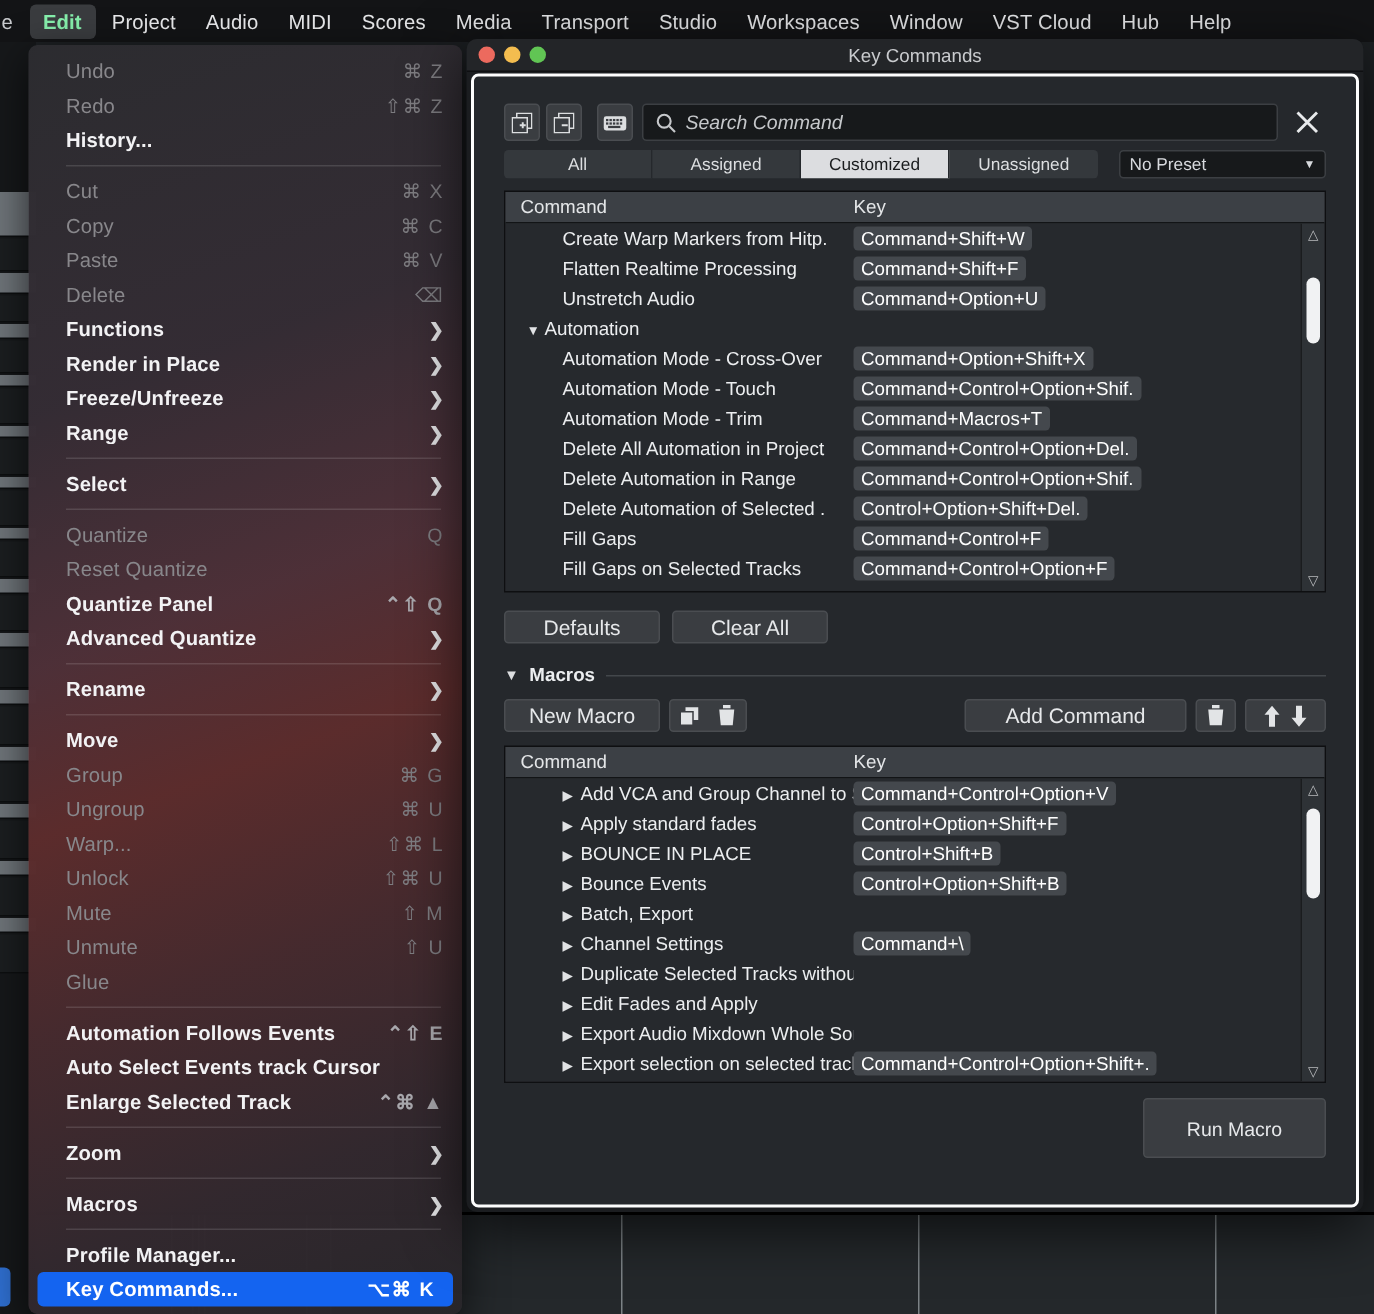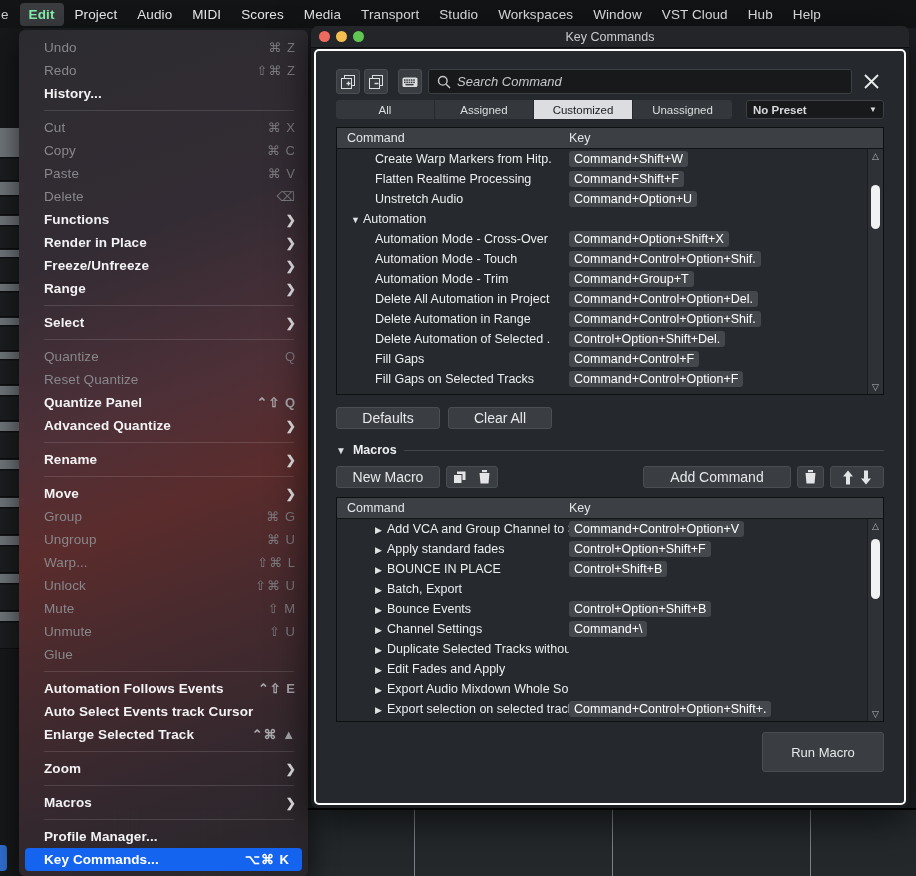--- a/index.html
+++ b/index.html
@@ -106,21 +106,21 @@
   .seg { display: flex; border-radius: 3px; overflow: hidden; }
   .tab {
     height: 19px; min-width: 99px; display: flex; align-items: center; justify-content: center;
     background: #34383c; color: #dcdee0; font-size: 11.5px; border-right: 1px solid #25282c;
   }
   .tab:last-child { border-right: none; }
   .tab.on { background: #dcdde0; color: #1a1c1e; }
   .preset {
     margin-left: auto; width: 138px; height: 19px; background: #17191b;
     border: 1px solid #3c3f43; border-radius: 3px; display: flex; align-items: center;
-    padding: 0 6px; font-size: 11.5px; color: #d8dade; font-weight: bold;
+    padding: 0 6px; font-size: 11.5px; color: #d8dade;
   }
   .preset .cv { margin-left: auto; font-size: 8px; }
 
   
   .listwrap { margin: 8px 20px 0 20px; border: 1px solid #0e0f11; background: #26292d; }
   .lhead {
     display: flex; height: 21px; align-items: center; background: #3c4045;
     font-size: 12.5px; color: #e4e6e8; border-bottom: 1px solid #121416;
   }
   .lhead .c1 { padding-left: 10px; width: 232px; }
@@ -466,21 +466,21 @@
             <div class="row">
               <span class="cmd">Automation Mode - Cross-Over</span>
               <span class="keychip">Command+Option+Shift+X</span>
             </div>
             <div class="row">
               <span class="cmd">Automation Mode - Touch</span>
               <span class="keychip">Command+Control+Option+Shif.</span>
             </div>
             <div class="row">
               <span class="cmd">Automation Mode - Trim</span>
-              <span class="keychip">Command+Group+T</span>
+              <span class="keychip">Command+Macros+T</span>
             </div>
             <div class="row">
               <span class="cmd">Delete All Automation in Project</span>
               <span class="keychip">Command+Control+Option+Del.</span>
             </div>
             <div class="row">
               <span class="cmd">Delete Automation in Range</span>
               <span class="keychip">Command+Control+Option+Shif.</span>
             </div>
             <div class="row">
@@ -561,25 +561,25 @@
             </div>
             <div class="row">
               <span class="cmd"><span class="tri">▶</span>Apply standard fades</span>
               <span class="keychip">Control+Option+Shift+F</span>
             </div>
             <div class="row">
               <span class="cmd"><span class="tri">▶</span>BOUNCE IN PLACE</span>
               <span class="keychip">Control+Shift+B</span>
             </div>
             <div class="row">
-              <span class="cmd"><span class="tri">▶</span>Batch, Export</span>
-            </div>
-            <div class="row">
               <span class="cmd"><span class="tri">▶</span>Bounce Events</span>
               <span class="keychip">Control+Option+Shift+B</span>
+            </div>
+            <div class="row">
+              <span class="cmd"><span class="tri">▶</span>Batch, Export</span>
             </div>
             <div class="row">
               <span class="cmd"><span class="tri">▶</span>Channel Settings</span>
               <span class="keychip">Command+\</span>
             </div>
             <div class="row">
               <span class="cmd"><span class="tri">▶</span>Duplicate Selected Tracks without.</span>
             </div>
             <div class="row">
               <span class="cmd"><span class="tri">▶</span>Edit Fades and Apply</span>

